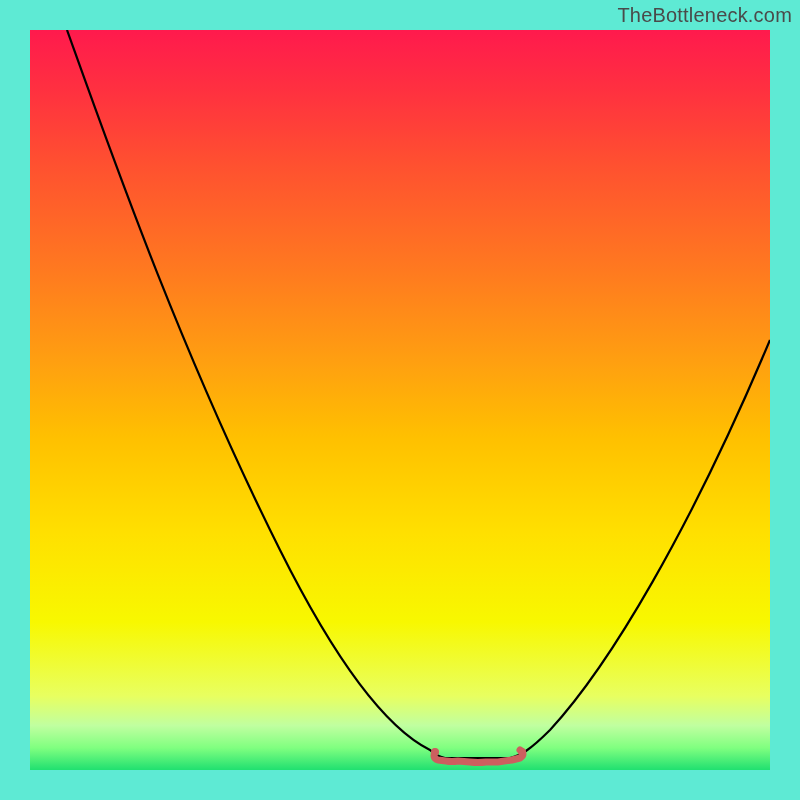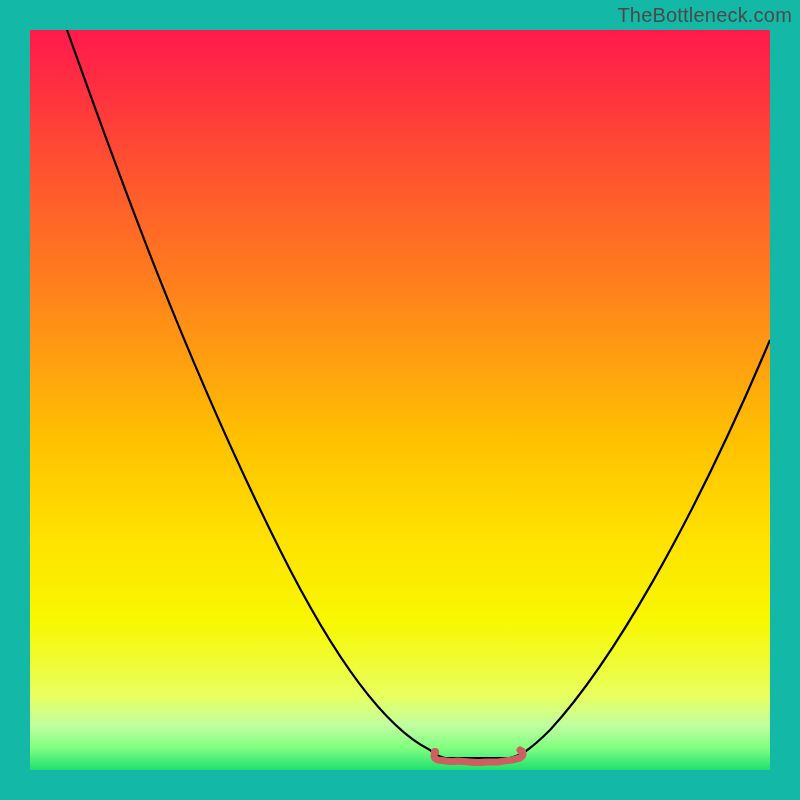--- a/index.html
+++ b/index.html
@@ -10,21 +10,21 @@
     background: #000;
     overflow: hidden;
     font-family: Arial, Helvetica, sans-serif;
   }
   .frame {
     position: absolute;
     left: 0;
     top: 0;
     width: 800px;
     height: 800px;
-    background: #14b8a6;
+    background: #5eead4;
   }
   .plot-area {
     position: absolute;
     left: 30px;
     top: 30px;
     width: 740px;
     height: 740px;
     background: linear-gradient(to bottom,
       #ff1a4d 0%,
       #ff3040 8%,

